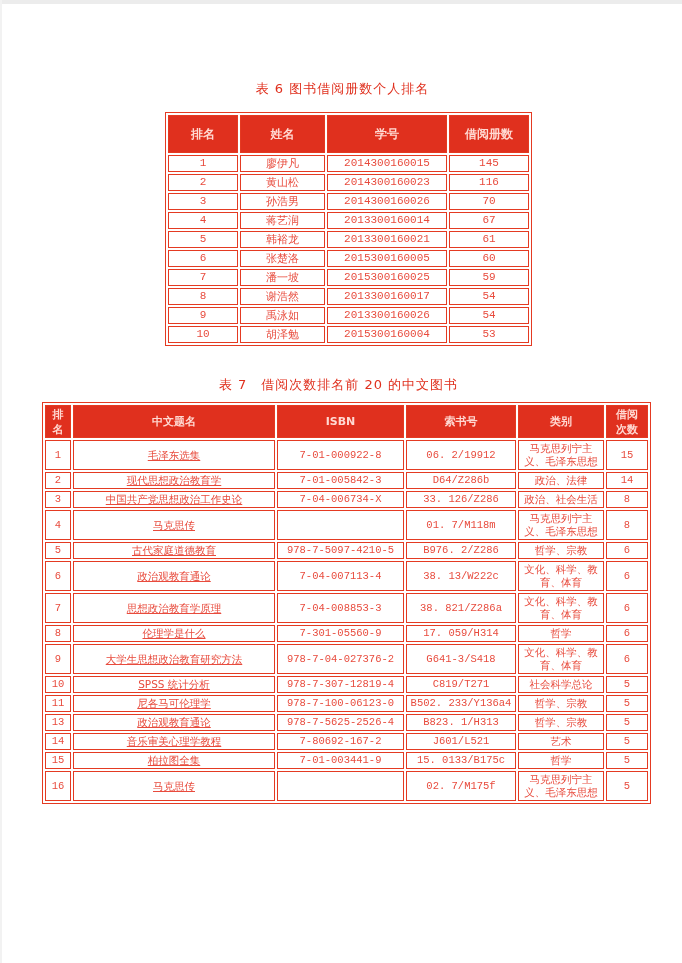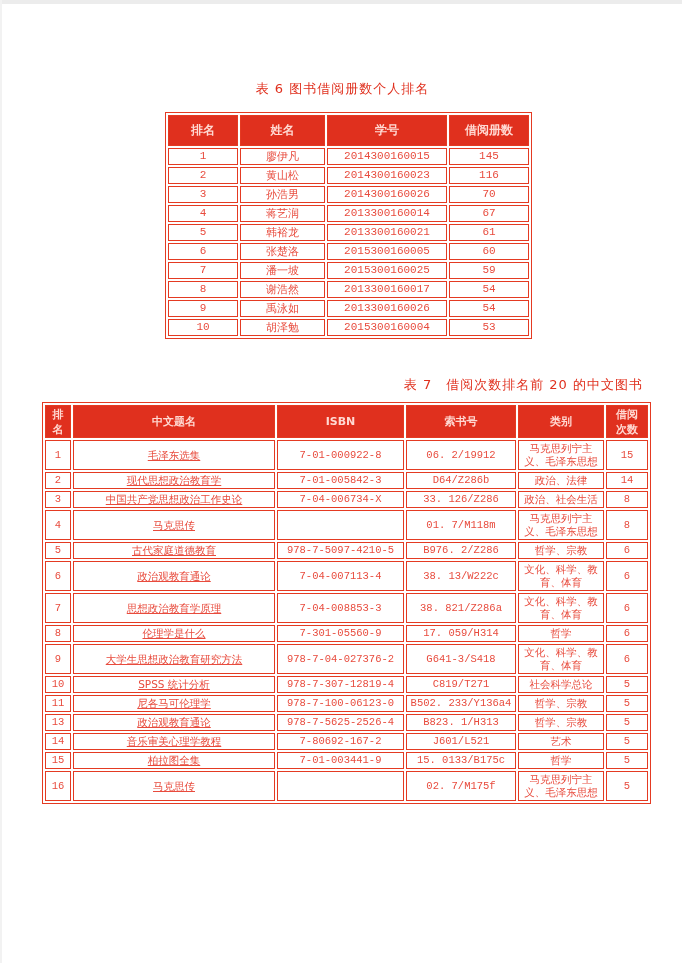--- a/index.html
+++ b/index.html
@@ -22,21 +22,21 @@
   .tbl-title{
     position:absolute;
     text-align:center;
     color:var(--red);
     font-weight:normal;
     font-size:13px;
     letter-spacing:1px;
     white-space:pre;
   }
   #title6{left:165px;top:80px;width:355px;}
-  #title7{left:50px;top:376px;width:593px;text-align:right;}
+  #title7{left:42px;top:376px;width:593px;}
 
   table{
     position:absolute;
     border-collapse:separate;
     border-spacing:2px;
     background:#ffffff;
     border:1px solid var(--border-red);
     table-layout:fixed;
   }
   #table6{left:165px;top:112px;width:355px;}
@@ -53,21 +53,21 @@
     color:var(--header-text);
     font-weight:bold;
     white-space:pre-line;
     line-height:15px;
   }
   td{
     color:var(--cell-text);
     line-height:13px;
     padding:1px 2px;
   }
-  #table6 th{height:31px;font-size:12px;}
+  #table6 th{height:38px;font-size:12px;}
   #table6 td{height:14px;font-size:11px;}
   #table7 th{height:33px;font-size:11px;}
   #table7 td{font-size:10.5px;min-height:14px;}
   #table7 td.title-cell{font-size:10.5px;text-decoration:underline;}
   .mono{font-family:"Liberation Mono","DejaVu Sans Mono",monospace;}
 </style>
 </head>
 <body>
 
 <div class="edge-top"></div>

